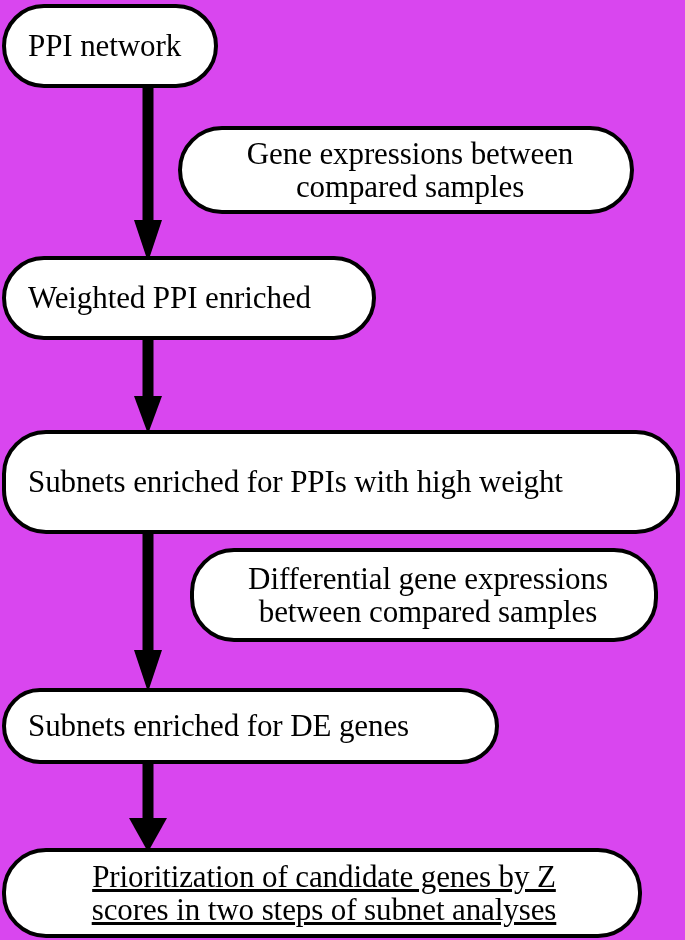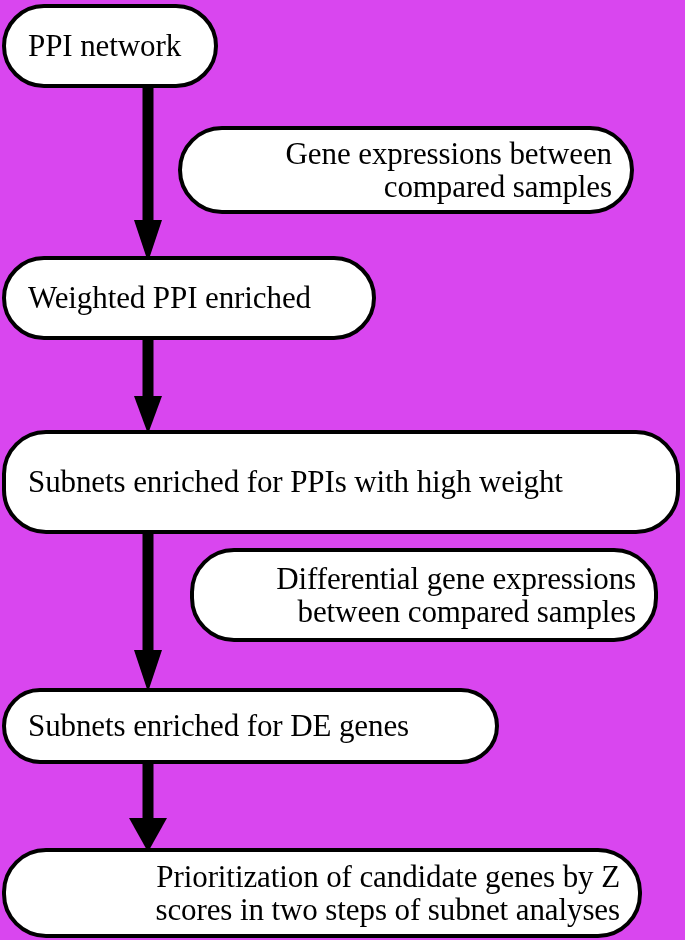--- a/index.html
+++ b/index.html
@@ -39,21 +39,21 @@
     color: #000000;
   }
   
   .node.single .label {
     padding: 0 18px 0 22px;
     text-align: left;
   }
   
   .node.multi .label {
     padding: 0 18px 0 26px;
-    text-align: right;
+    text-align: center;
   }
   .node.multi.bottom .label {
     padding: 0 18px 0 22px;
   }
 
   
   .arrow {
     position: absolute;
     z-index: 1;
   }
@@ -125,18 +125,18 @@
   <div class="node multi" style="left:190px; top:548px; width:468px; height:94px;">
     <span class="label">Differential gene expressions
 between compared samples</span>
   </div>
 
   <div class="arrow wide" style="left:129px; top:762px; width:38px; height:90px;">
     <span class="shaft" style="width:11px; height:58px;"></span>
     <span class="head"></span>
   </div>
 
-  <div class="node multi bottom" style="left:2px; top:848px; width:640px; height:90px;">
+  <div class="node multi bottom" style="left:2px; top:848px; width:640px; height:90px;text-decoration:underline;">
     <span class="label">Prioritization of candidate genes by Z
 scores in two steps of subnet analyses</span>
   </div>
 
 </div>
 
 </body></html>

